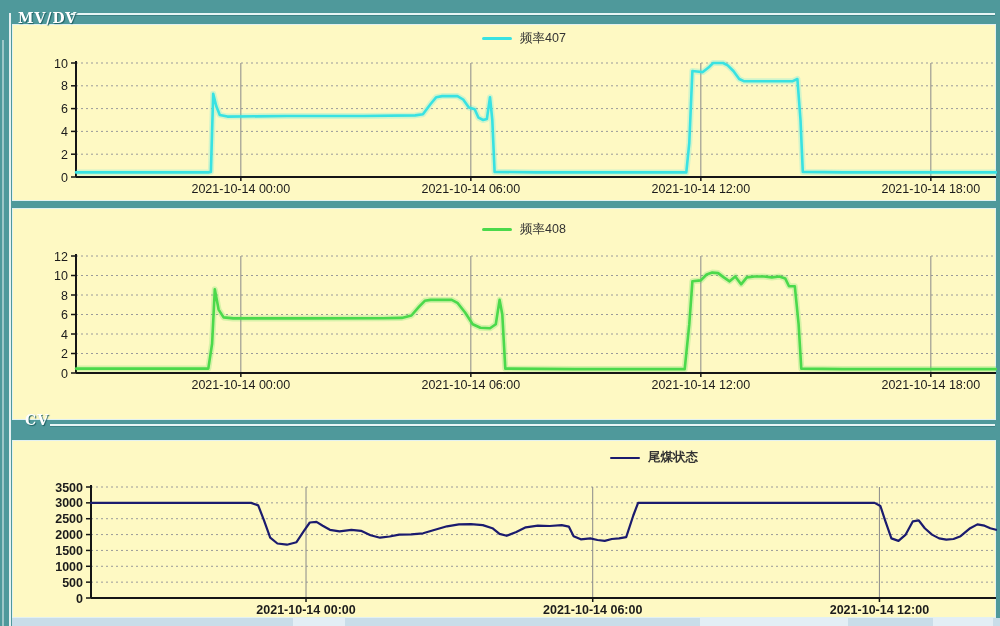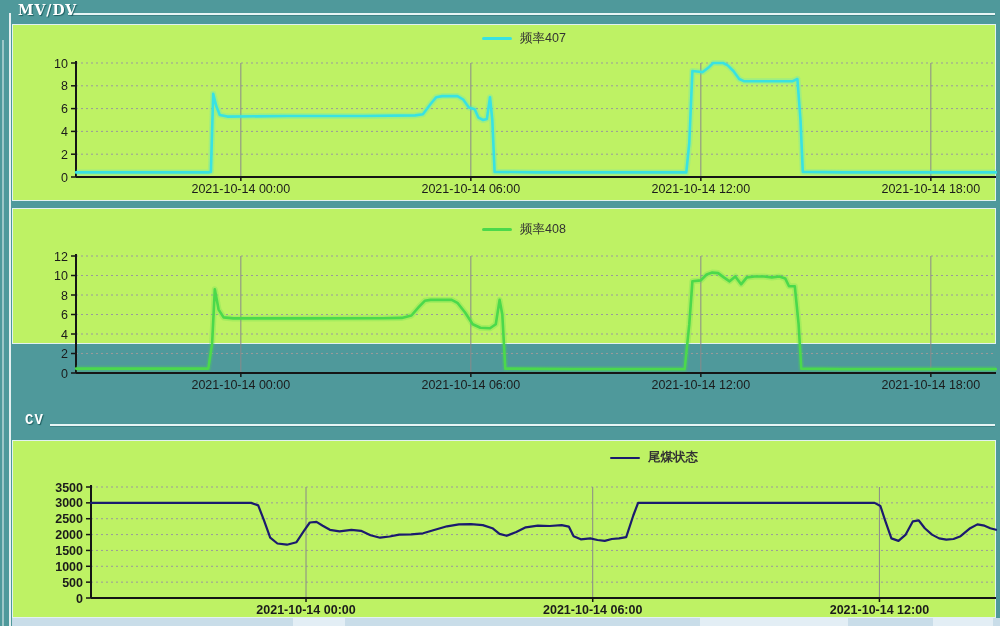--- a/index.html
+++ b/index.html
@@ -13,40 +13,40 @@
   .left-line2{position:absolute;left:2px;top:40px;width:2px;height:586px;
     background:rgba(255,255,255,.45);}
   .group-label{
     position:absolute;color:#ffffff;font-family:"DejaVu Serif", serif;
     font-weight:bold;font-size:14px;letter-spacing:1px;
     text-shadow:1px 1px 1px #1d5f61;z-index:5;
   }
   .group-rule{position:absolute;height:2px;background:#e7f5f5;
     box-shadow:0 1px 0 rgba(30,90,92,.35);z-index:4;}
   .panel{
-    position:absolute;background:#bef264;border:1px solid #e2f1f1;
+    position:absolute;background:#fef9c3;border:1px solid #e2f1f1;
     box-sizing:border-box;z-index:3;
   }
   .legend{position:absolute;left:0;right:0;display:flex;align-items:center;
     justify-content:center;gap:8px;z-index:2;}
   .sw{display:inline-block;width:30px;height:3px;border-radius:2px;}
   .lg-label{font-size:12.5px;color:#333;}
   svg{position:absolute;left:0;top:0;}
   svg text{font-family:"Liberation Sans", sans-serif;font-size:12.5px;fill:#1b1b1b;}
   .bottom-strip{position:absolute;left:12px;right:0;bottom:0;height:8px;
     background:#c9dde9;z-index:3;}
   .strip-block{position:absolute;top:0;height:8px;background:#e3eef5;}
 </style>
 </head>
 <body>
 
 <div class="left-line"></div>
 <div class="left-line2"></div>
 
-<div class="group-label" style="left:18px;top:2px;text-align:right;">MV/DV</div>
+<div class="group-label" style="left:18px;top:10px;text-align:right;">MV/DV</div>
 <div class="group-rule" style="top:13px;left:68px;right:5px;"></div>
 
 <div class="panel" style="left:12px;top:24px;width:984px;height:177px;">
   <div class="legend" style="top:5px;transform:translateX(20px);">
     <span class="sw" style="background: rgb(56, 226, 226);"></span>
     <span class="lg-label">频率407</span>
   </div>
   <svg width="984" height="177">
       <line x1="58" y1="152" x2="63" y2="152" stroke="#151515" stroke-width="1.5"></line>
       <text x="55" y="156.5" text-anchor="end">0</text>
@@ -77,21 +77,21 @@
       <line x1="917.8333333333334" y1="38" x2="917.8333333333334" y2="152" stroke="#8a8a8a" stroke-width="1"></line>
       <line x1="917.8333333333334" y1="152" x2="917.8333333333334" y2="156" stroke="#151515" stroke-width="1.5"></line>
       <text x="917.8333333333334" y="168" text-anchor="middle">2021-10-14 18:00</text>
       <line x1="63" y1="36" x2="63" y2="152" stroke="#151515" stroke-width="2"></line>
       <line x1="63" y1="152" x2="983" y2="152" stroke="#151515" stroke-width="2"></line>
       <polyline points="63.0,147.4 195.3,147.4 197.9,146.9 200.2,68.8 203.3,81.3 206.8,89.9 214.4,91.6 273.8,91.0 350.5,91.0 402.2,90.4 409.9,89.3 417.6,79.0 423.3,72.2 429.1,71.1 444.4,71.1 450.2,74.5 455.9,82.5 461.7,84.2 465.5,92.7 470.1,95.0 473.9,93.9 477.0,72.2 479.3,95.0 481.6,146.9 523.0,147.4 599.7,147.4 673.3,147.4 676.3,117.8 679.4,46.0 684.0,46.5 689.8,47.1 695.5,42.6 700.1,38.0 710.1,38.0 714.7,40.3 720.4,46.0 726.2,54.0 730.8,56.2 753.0,56.2 779.8,56.2 784.4,54.0 787.5,95.0 789.8,146.9 829.7,147.4 906.3,147.4 983.0,147.4" fill="none" stroke="#38e2e2" stroke-width="6" opacity="0.22" stroke-linejoin="round"></polyline>
       <polyline points="63.0,147.4 195.3,147.4 197.9,146.9 200.2,68.8 203.3,81.3 206.8,89.9 214.4,91.6 273.8,91.0 350.5,91.0 402.2,90.4 409.9,89.3 417.6,79.0 423.3,72.2 429.1,71.1 444.4,71.1 450.2,74.5 455.9,82.5 461.7,84.2 465.5,92.7 470.1,95.0 473.9,93.9 477.0,72.2 479.3,95.0 481.6,146.9 523.0,147.4 599.7,147.4 673.3,147.4 676.3,117.8 679.4,46.0 684.0,46.5 689.8,47.1 695.5,42.6 700.1,38.0 710.1,38.0 714.7,40.3 720.4,46.0 726.2,54.0 730.8,56.2 753.0,56.2 779.8,56.2 784.4,54.0 787.5,95.0 789.8,146.9 829.7,147.4 906.3,147.4 983.0,147.4" fill="none" stroke="#38e2e2" stroke-width="2.6" stroke-linejoin="round" stroke-linecap="round"></polyline>
     </svg>
 </div>
 
-<div class="panel" style="left:12px;top:208px;width:984px;height:136px;">
+<div class="panel" style="left:12px;top:208px;width:984px;height:212px;">
   <div class="legend" style="top:12px;transform:translateX(20px);">
     <span class="sw" style="background: rgb(75, 217, 75);"></span>
     <span class="lg-label">频率408</span>
   </div>
   <svg width="984" height="192">
       <line x1="58" y1="164" x2="63" y2="164" stroke="#151515" stroke-width="1.5"></line>
       <text x="55" y="168.5" text-anchor="end">0</text>
       <line x1="63" y1="144.5" x2="983" y2="144.5" stroke="#9a9a9a" stroke-width="1" stroke-dasharray="2,3"></line>
       <line x1="58" y1="144.5" x2="63" y2="144.5" stroke="#151515" stroke-width="1.5"></line>
       <text x="55" y="149" text-anchor="end">2</text>
@@ -122,21 +122,21 @@
       <line x1="917.8333333333334" y1="47" x2="917.8333333333334" y2="164" stroke="#8a8a8a" stroke-width="1"></line>
       <line x1="917.8333333333334" y1="164" x2="917.8333333333334" y2="168" stroke="#151515" stroke-width="1.5"></line>
       <text x="917.8333333333334" y="180" text-anchor="middle">2021-10-14 18:00</text>
       <line x1="63" y1="45" x2="63" y2="164" stroke="#151515" stroke-width="2"></line>
       <line x1="63" y1="164" x2="983" y2="164" stroke="#151515" stroke-width="2"></line>
       <polyline points="63.0,159.6 195.3,159.6 199.1,134.8 201.8,80.2 205.6,100.6 210.6,108.4 220.2,109.4 293.0,109.4 369.7,109.2 388.8,108.9 398.4,106.5 406.1,97.7 411.8,91.8 417.6,90.9 438.7,90.9 444.4,93.8 452.1,103.5 459.7,115.2 467.4,118.7 477.0,119.2 482.8,115.2 486.6,90.9 489.3,105.5 492.3,159.6 561.3,160.1 638.0,160.1 671.7,160.1 676.3,115.2 679.4,72.3 687.8,71.4 693.6,65.5 699.3,63.6 705.1,64.1 710.8,68.4 716.6,72.3 722.3,67.5 728.1,75.3 733.8,68.4 741.5,67.5 751.1,67.5 758.8,68.4 766.4,67.5 772.2,69.4 776.0,77.2 781.8,77.2 785.6,115.2 788.3,159.6 829.7,160.1 983.0,160.1" fill="none" stroke="#4bd94b" stroke-width="6" opacity="0.22" stroke-linejoin="round"></polyline>
       <polyline points="63.0,159.6 195.3,159.6 199.1,134.8 201.8,80.2 205.6,100.6 210.6,108.4 220.2,109.4 293.0,109.4 369.7,109.2 388.8,108.9 398.4,106.5 406.1,97.7 411.8,91.8 417.6,90.9 438.7,90.9 444.4,93.8 452.1,103.5 459.7,115.2 467.4,118.7 477.0,119.2 482.8,115.2 486.6,90.9 489.3,105.5 492.3,159.6 561.3,160.1 638.0,160.1 671.7,160.1 676.3,115.2 679.4,72.3 687.8,71.4 693.6,65.5 699.3,63.6 705.1,64.1 710.8,68.4 716.6,72.3 722.3,67.5 728.1,75.3 733.8,68.4 741.5,67.5 751.1,67.5 758.8,68.4 766.4,67.5 772.2,69.4 776.0,77.2 781.8,77.2 785.6,115.2 788.3,159.6 829.7,160.1 983.0,160.1" fill="none" stroke="#4bd94b" stroke-width="2.6" stroke-linejoin="round" stroke-linecap="round"></polyline>
     </svg>
 </div>
 
-<div class="group-label" style="left:25px;top:412px;font-family:Liberation Mono, monospace;">CV</div>
+<div class="group-label" style="left:25px;top:412px;">CV</div>
 <div class="group-rule" style="top:424px;left:50px;right:5px;"></div>
 
 <div class="panel" style="left:12px;top:440px;width:984px;height:178px;font-weight:bold;">
   <div class="legend" style="top:8px;transform:translateX(150px);">
     <span class="sw" style="height: 2px; background: rgb(27, 27, 110);"></span>
     <span class="lg-label">尾煤状态</span>
   </div>
   <svg width="984" height="178">
       <line x1="73" y1="157" x2="78" y2="157" stroke="#151515" stroke-width="1.5"></line>
       <text x="70" y="161.5" text-anchor="end">0</text>

